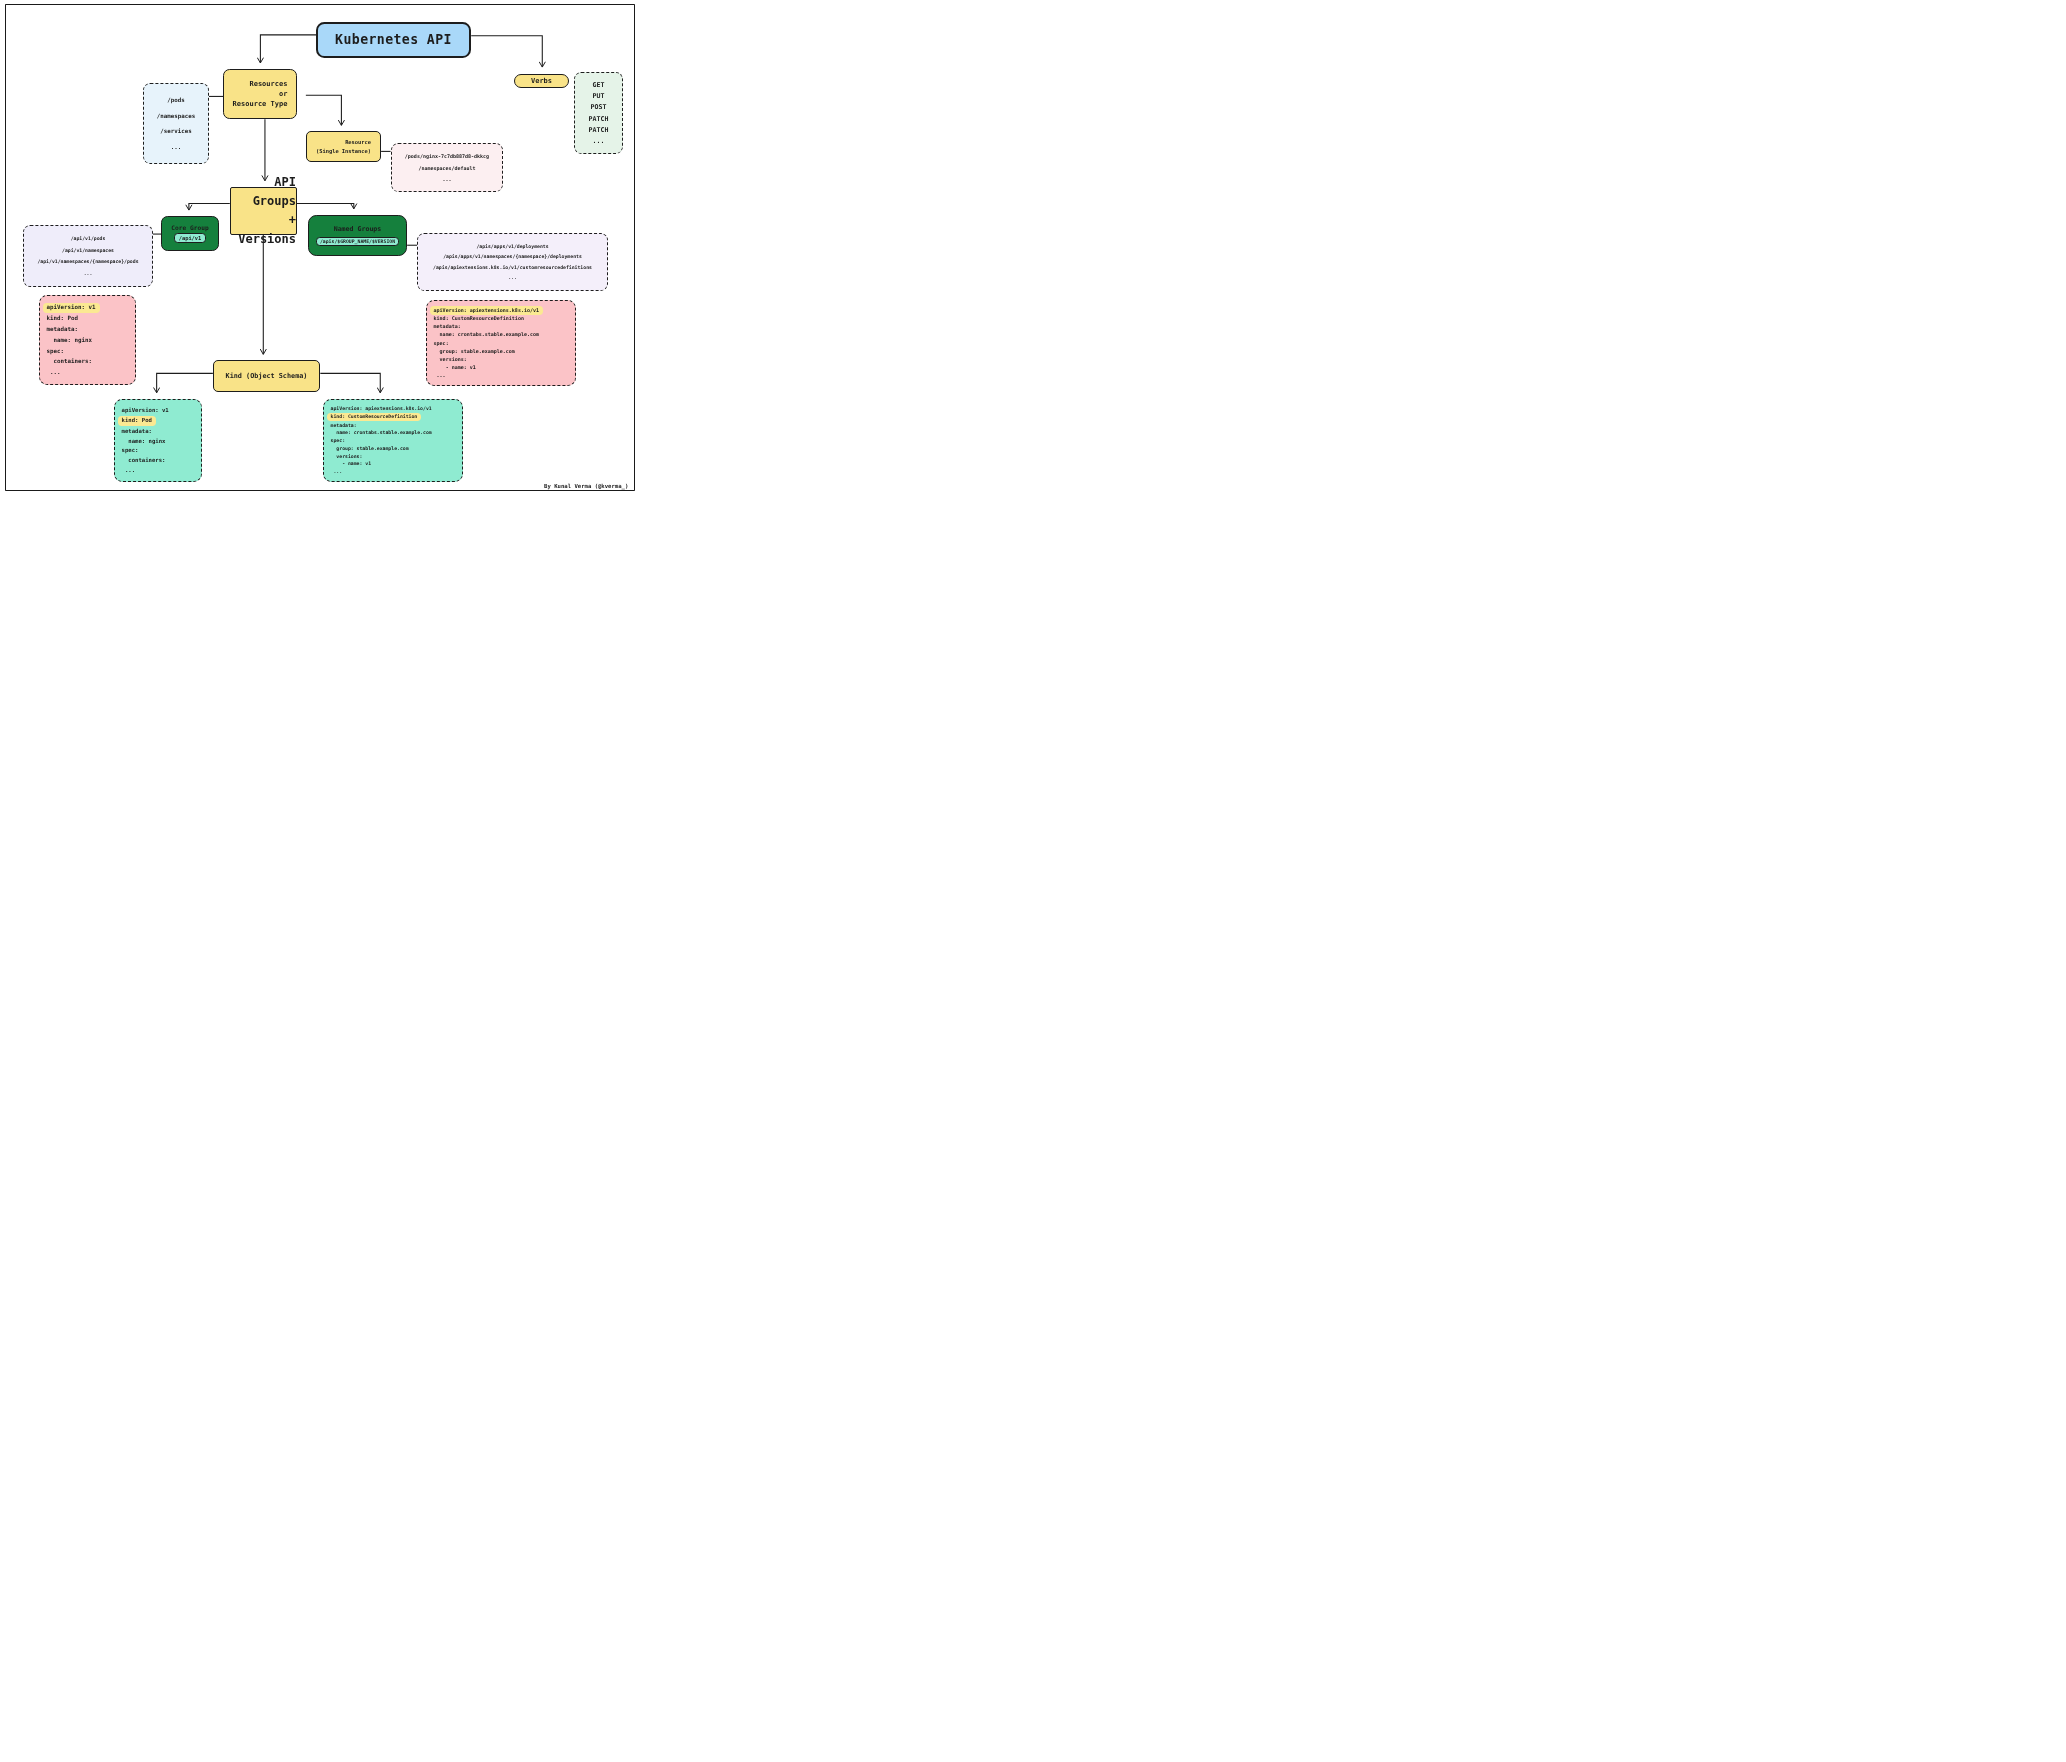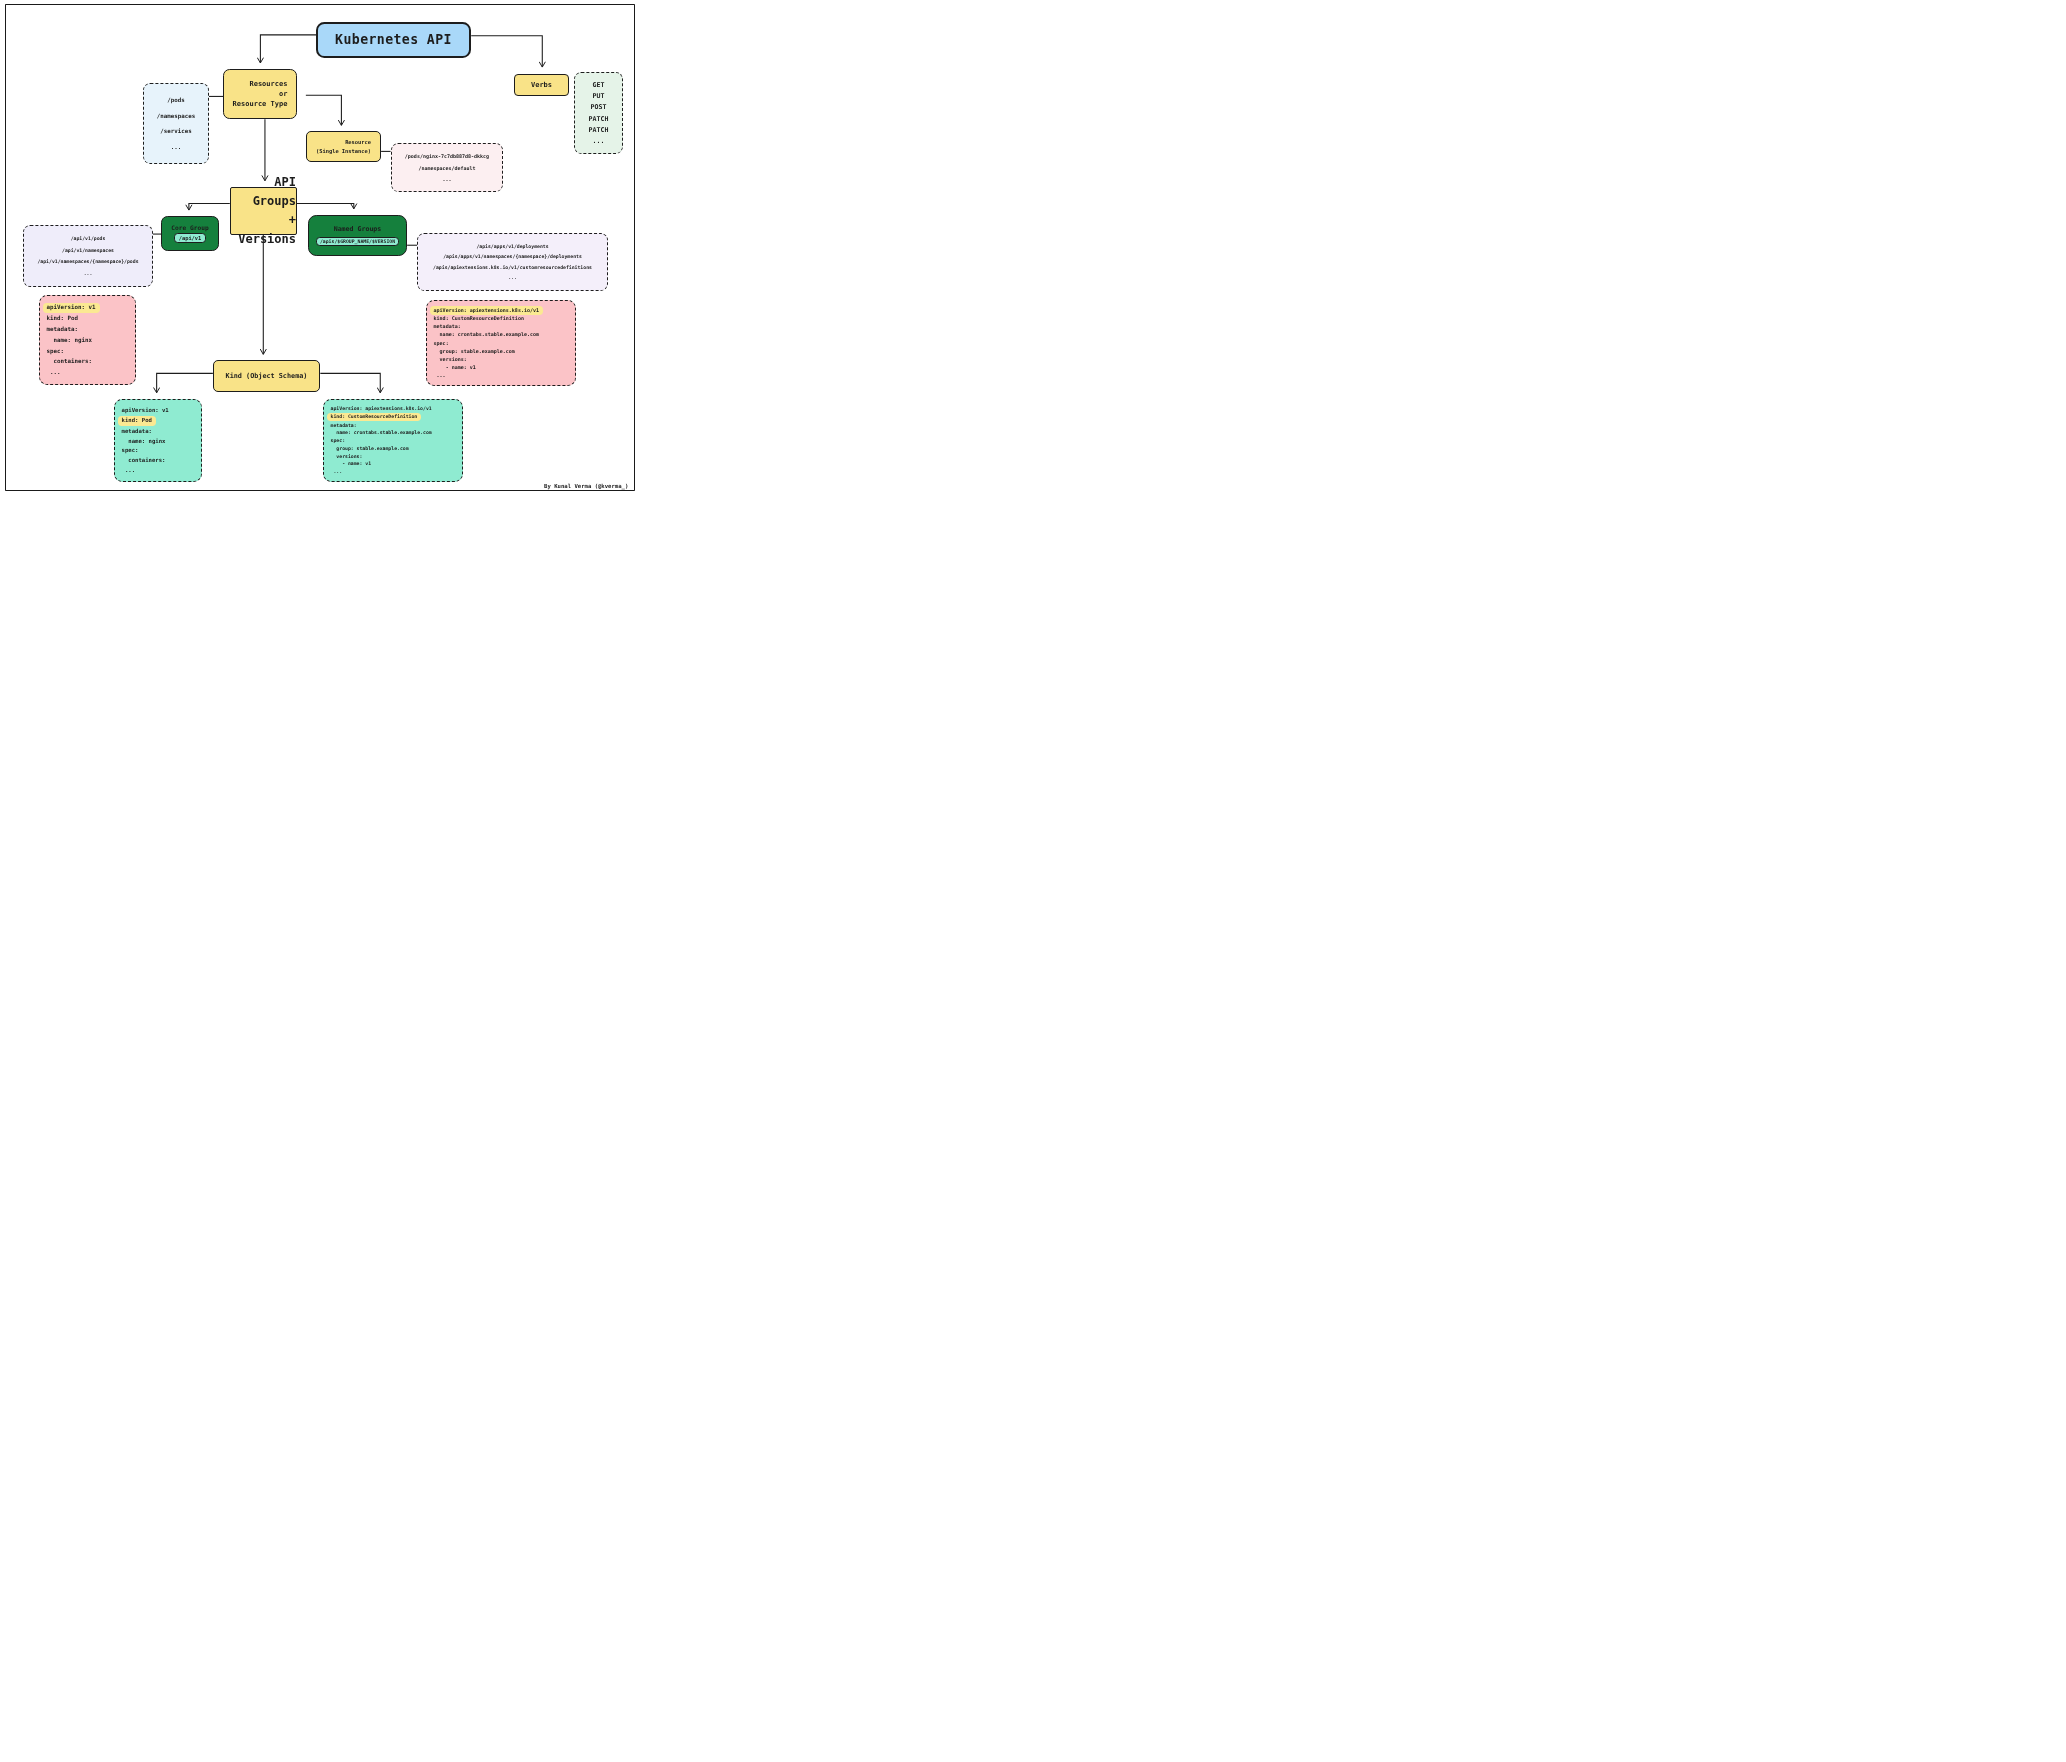--- a/index.html
+++ b/index.html
@@ -73,21 +73,21 @@
 Resource Type</span>
 </div>
 
 <div class="dashed" style="left:143px;top:83px;width:66px;height:81px;font-size:5.8px;background:#E7F3FB;">
   <div class="item">/pods</div>
   <div class="item">/namespaces</div>
   <div class="item">/services</div>
   <div class="item">...</div>
 </div>
 
-<div class="node" style="left:514px;top:74px;width:55px;height:22px;font-size:7px;border-radius:4px;">
+<div class="node" style="left:514px;top:74px;width:55px;height:14px;font-size:7px;border-radius:9px;">
   <span>Verbs</span>
 </div>
 
 <div class="dashed" style="left:574px;top:72px;width:49px;height:82px;font-size:6.6px;background:#E5F3E8;padding:5px 5.8px;">
   <div class="item">GET</div>
   <div class="item">PUT</div>
   <div class="item">POST</div>
   <div class="item">PATCH</div>
   <div class="item">PATCH</div>
   <div class="item">...</div>

